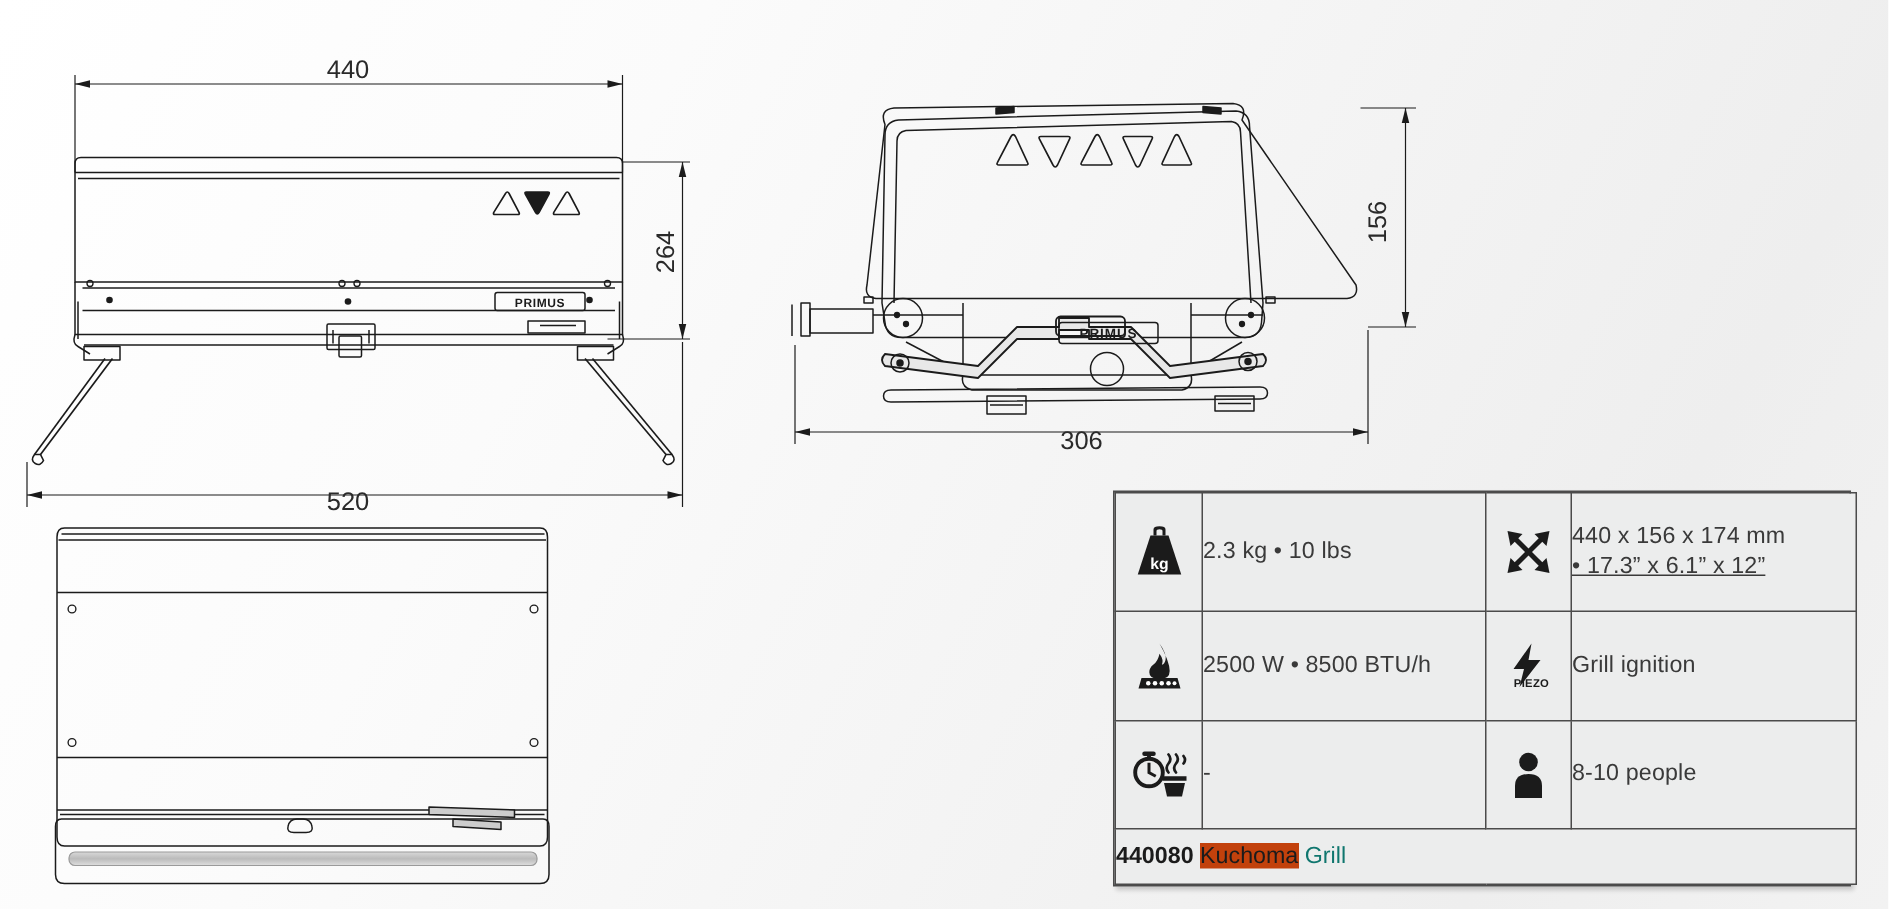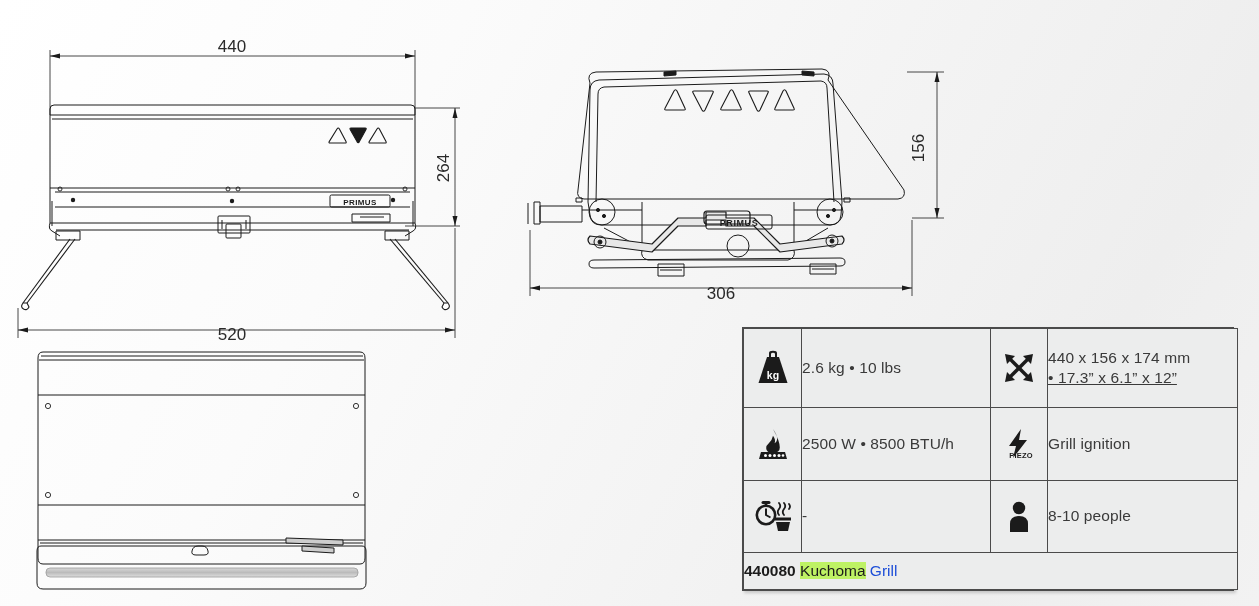--- a/index.html
+++ b/index.html
@@ -86,24 +86,24 @@
     font-size: 15.5px;
     color: #5a5a5a;
     white-space: nowrap;
   }
   .name-code {
     font-weight: bold;
     color: #1b1b1b;
     margin-top: 18px;
   }
   .name-hl {
-    background: #bef264;
+    background: #c2410c;
     color: #1b1b1b;
   }
-  .name-rest { color: #1d4ed8; }
+  .name-rest { color: #0f766e; }
 
   .icon-svg { display: inline-block; vertical-align: middle; }
 </style>
 </head>
 <body>
 
 <div id="page">
 
   <div class="drawing" id="front-view">
     <svg width="490" height="330" viewBox="0 0 490 330">
@@ -347,21 +347,21 @@
           <td class="col-icon cell-icon">
             <span class="icon-svg">
               <svg width="34" height="36" viewBox="0 0 34 36">
                 <path d="M13 3 q0 -2.2 4 -2.2 q4 0 4 2.2 L21 7 L19 7 L19 4 q0 -1.2 -2 -1.2 q-2 0 -2 1.2 L15 7 L13 7 Z" fill="#1b1b1b"></path>
                 <path d="M11 7 L23 7 L31.5 33 L2.5 33 Z" fill="#1b1b1b"></path>
                 <text x="17" y="29" text-anchor="middle" font-family="'Liberation Sans', sans-serif" font-size="10.5" font-weight="bold" fill="#ffffff">kg</text>
               </svg>
             </span>
           </td>
           <td class="col-text cell-text">
-            <span>2.6 kg • 10 lbs</span>
+            <span>2.3 kg • 10 lbs</span>
           </td>
           <td class="col-icon2 cell-icon">
             <span class="icon-svg">
               <svg width="36" height="36" viewBox="0 0 36 36">
                 <g stroke="#1b1b1b" stroke-width="3.4" stroke-linecap="butt">
                   <line x1="8" y1="8" x2="28" y2="28"></line>
                   <line x1="28" y1="8" x2="8" y2="28"></line>
                 </g>
                 <g fill="#1b1b1b">
                   <path d="M4 4 L14 6 L6 14 Z"></path>

